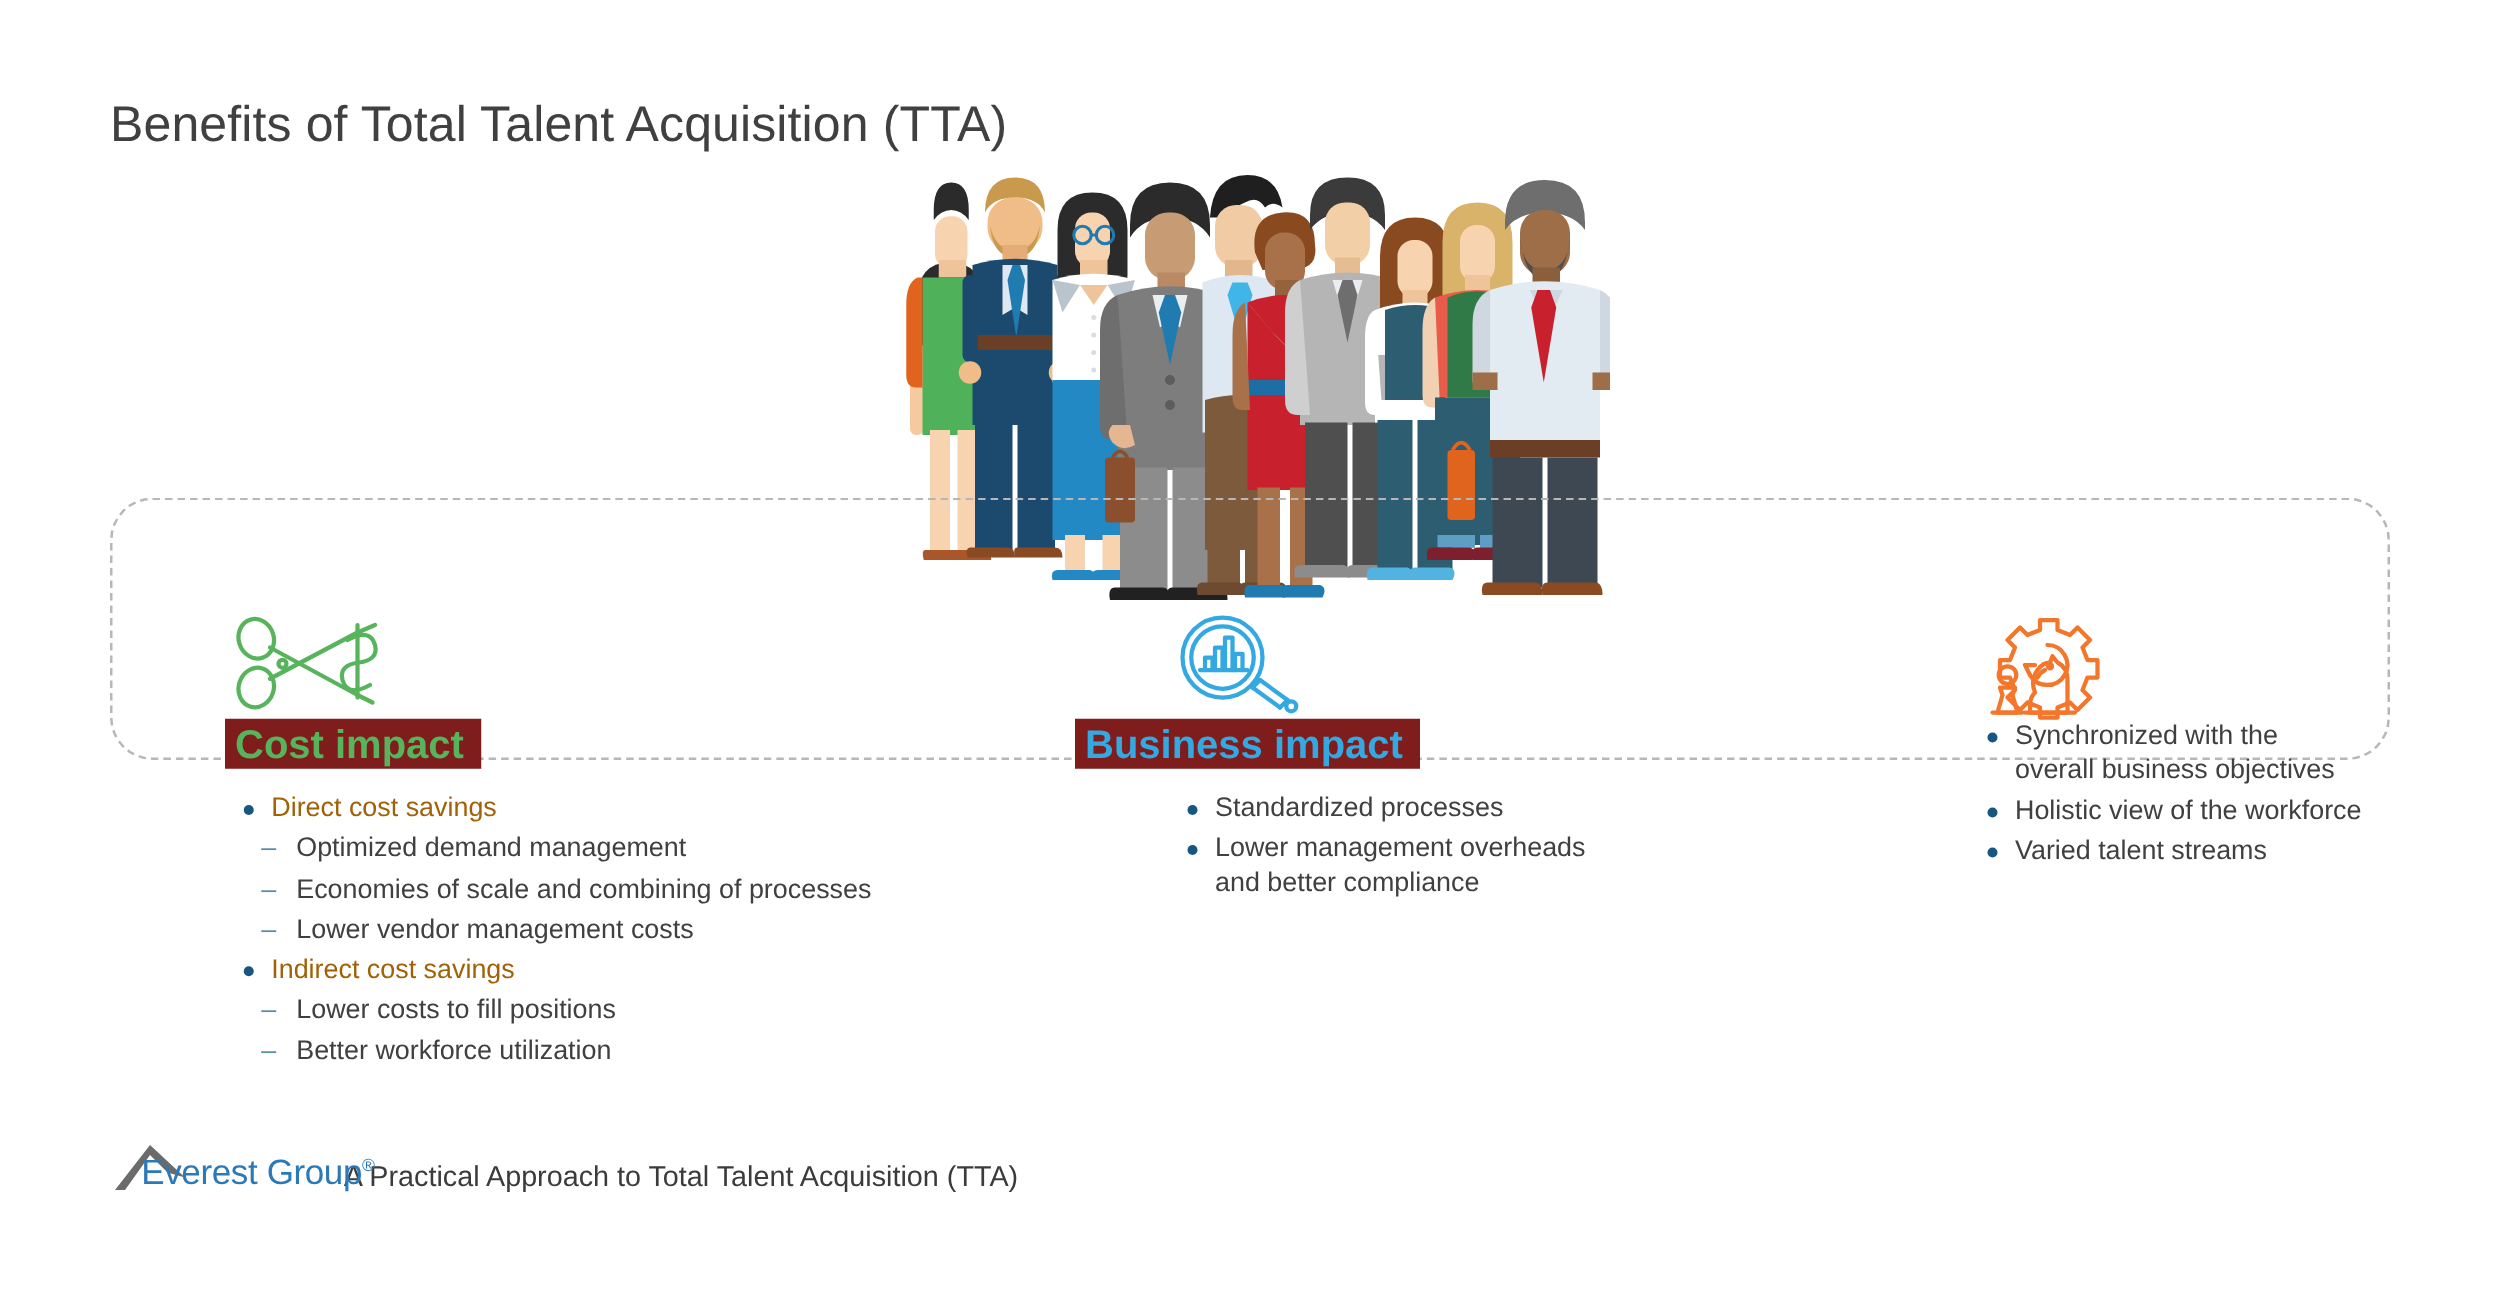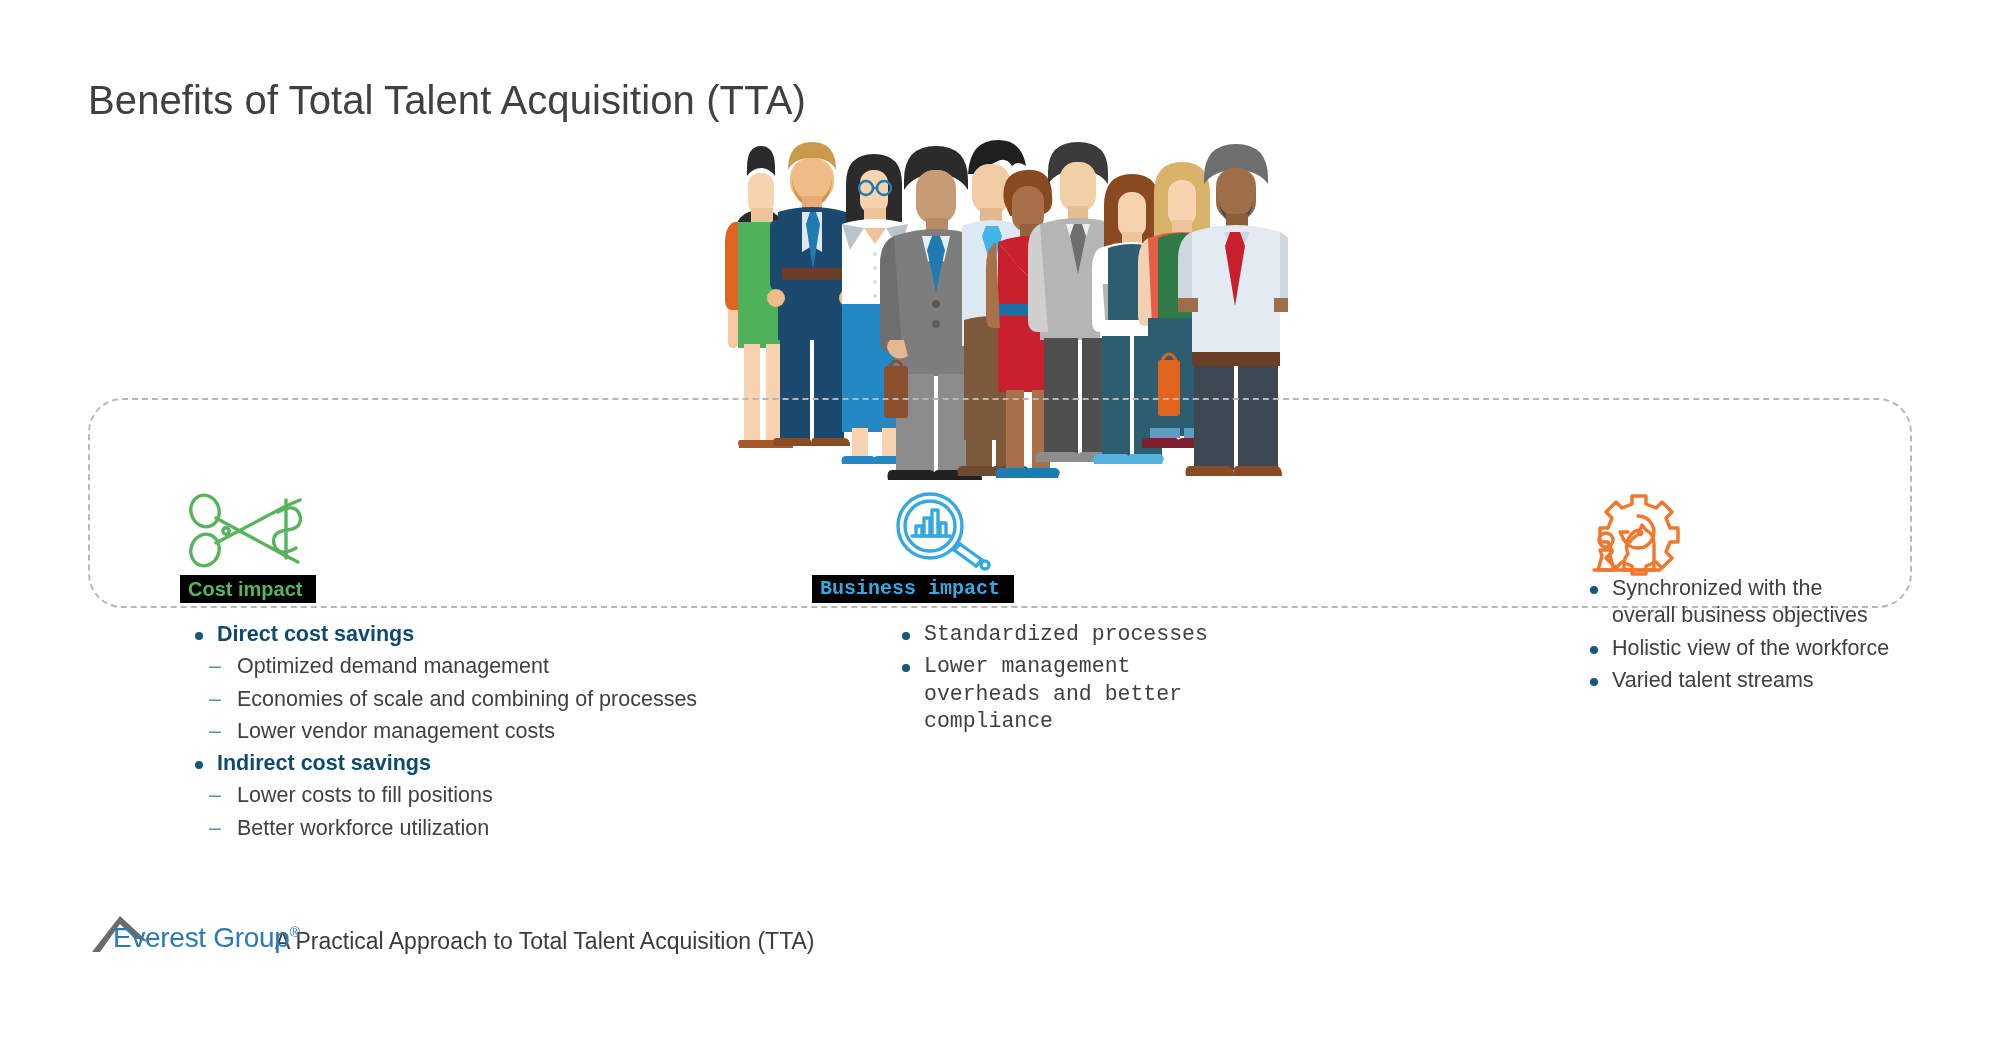--- a/index.html
+++ b/index.html
@@ -51,39 +51,39 @@
     height: 360px;
   }
   #people-illustration svg { display: block; }
 
   
   .column {
     position: absolute;
     top: 490px;
   }
   #column-cost     { left: 150px;  width: 620px; }
-  #column-business { left: 782px;  width: 470px; font-family: Liberation Mono, monospace; }
+  #column-business { left: 830px;  width: 470px; }
   #column-strategic{ left: 1470px; width: 420px; }
 
   .column-icon {
     position: relative;
     height: 85px;
     margin-left: 32px;
   }
   #column-business .column-icon { margin-left: 110px; }
   #column-strategic .column-icon { margin-left: 110px; }
   .column-icon svg { display: block; }
 
   .column-heading {
-    font-size: 20px;
+    font-size: 32px;
     font-weight: bold;
     line-height: 1;
     margin: 0 0 18px 30px;
     white-space: nowrap;
-    background: #000000;
+    background: #7f1d1d;
     display: inline-block;
     padding: 4px 14px 4px 8px;
     position: relative;
     z-index: 3;
   }
   #heading-cost      { color: #58b45c; }
   #heading-business  { color: #34a8e0; }
   #heading-strategic { color: #f3762a; }
 
   
@@ -108,21 +108,21 @@
   li.lvl1::before {
     content: "";
     position: absolute;
     left: 8px;
     top: 11px;
     width: 8px;
     height: 8px;
     border-radius: 50%;
     background: #16567f;
   }
-  li.lvl1.bold { font-weight: bold; color: #0c4a6e; }
+  li.lvl1.bold { font-weight: normal; color: #a16207; }
 
   
   li.lvl2 {
     padding-left: 30px;
     margin-left: 57px;
     color: #404040;
   }
   li.lvl2::before {
     content: "\2013";
     position: absolute;

